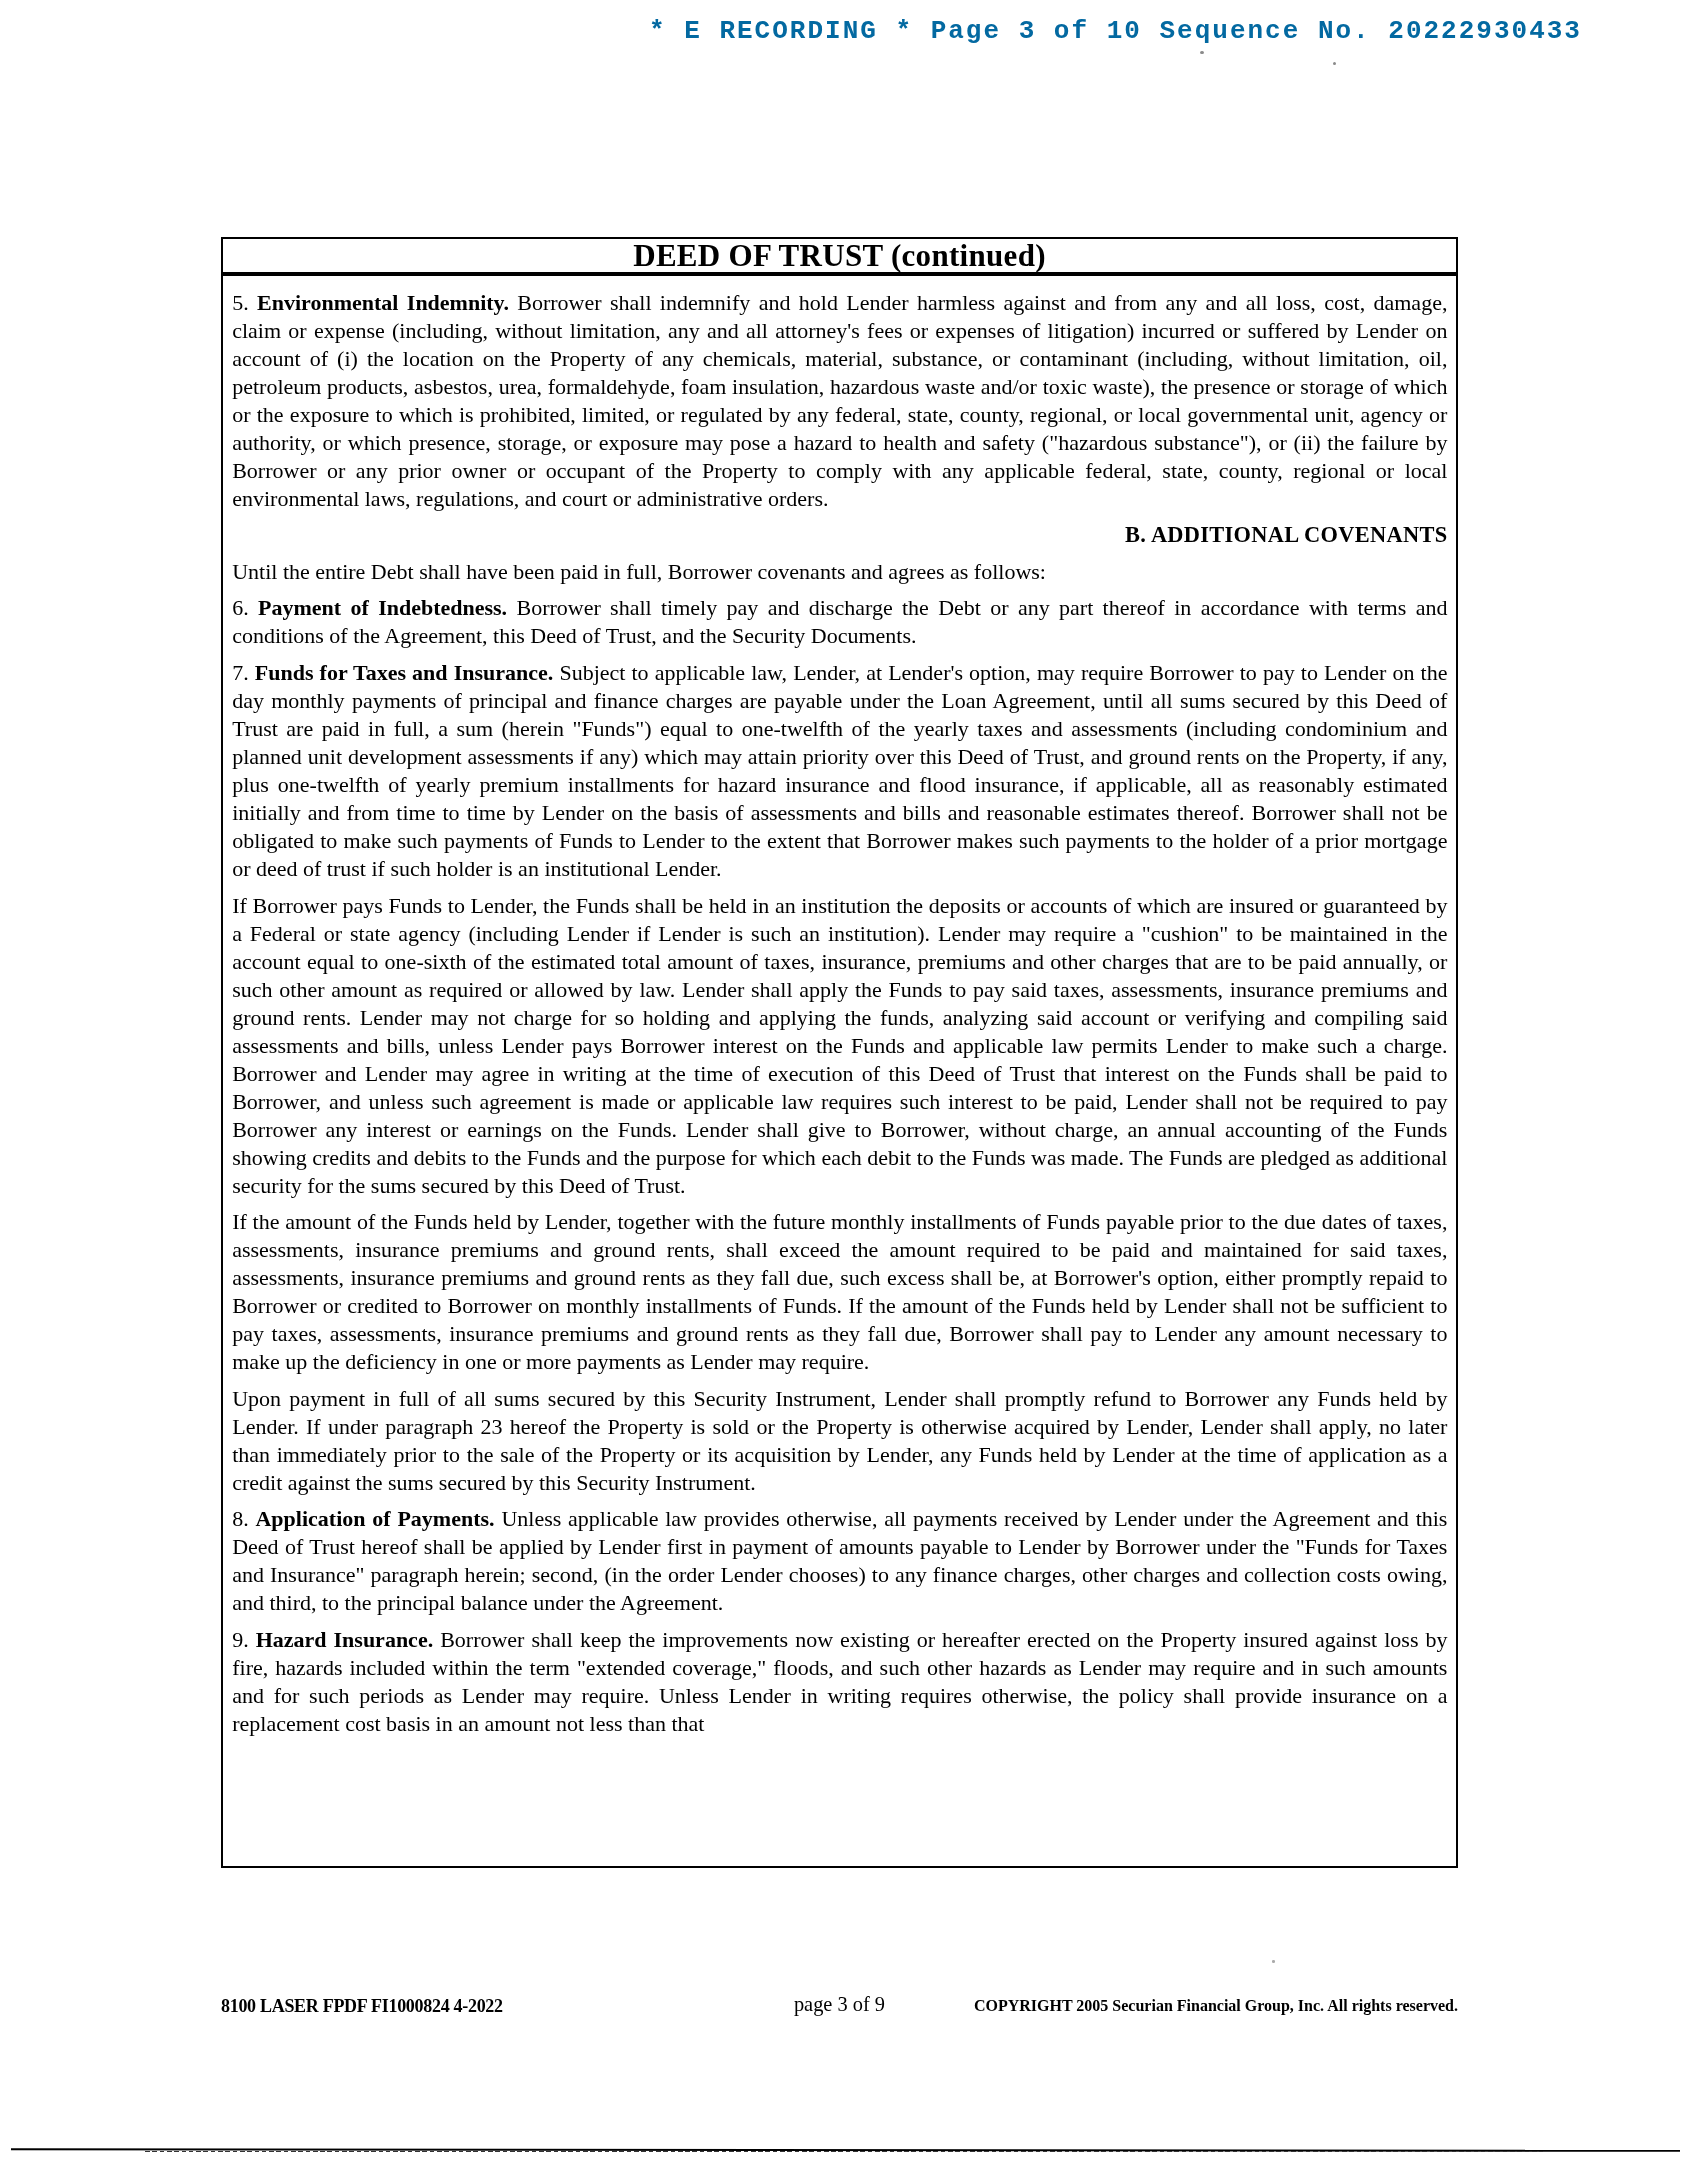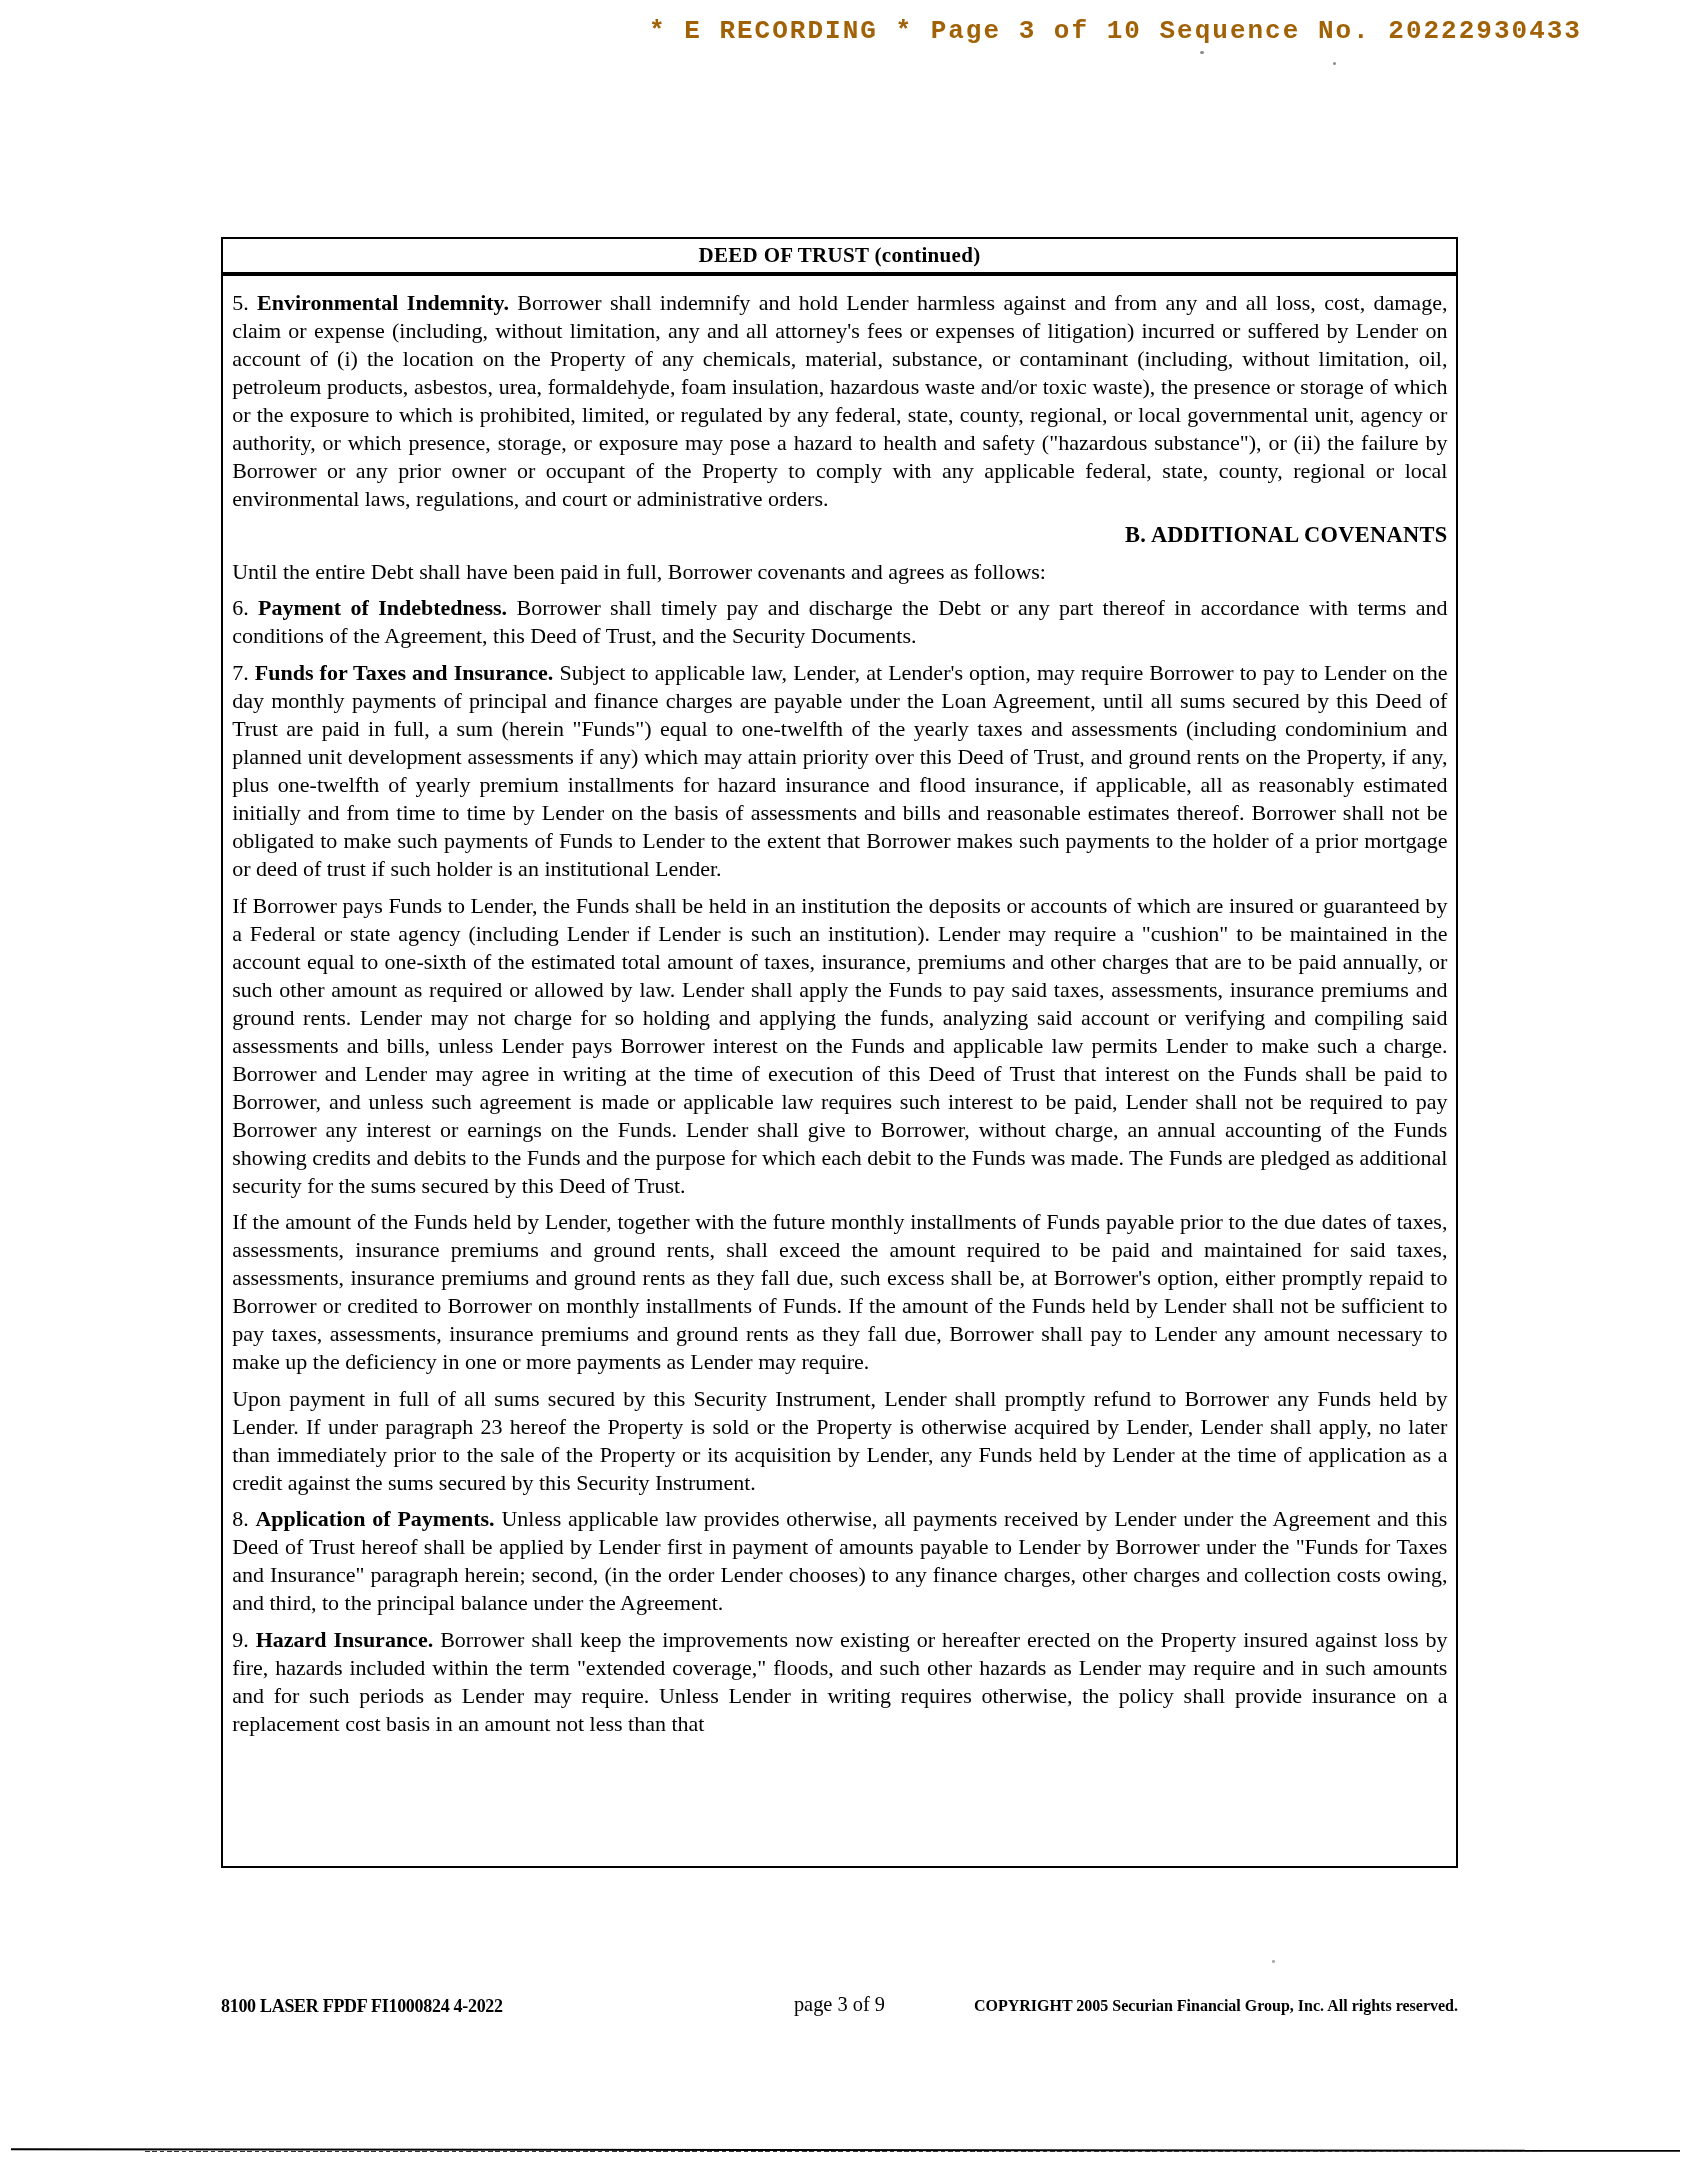--- a/index.html
+++ b/index.html
@@ -20,21 +20,21 @@
   
   .rec-header {
     position: absolute;
     left: 649px;
     top: 16px;
     font-family: "Liberation Mono", "DejaVu Sans Mono", monospace;
     font-size: 26px;
     font-weight: 700;
     letter-spacing: 2px;
     white-space: nowrap;
-    color: #a16207;
+    color: #0369a1;
   }
 
   
   .speck {
     position: absolute;
     background: #8a8a8a;
     border-radius: 50%;
   }
   .speck.s1 { left: 1200px; top: 51px;  width: 4px; height: 3.3px; }
   .speck.s2 { left: 1333px; top: 62px;  width: 3.3px; height: 3.3px; }
@@ -56,21 +56,21 @@
   .doc-title-row {
     height: 33px;
     border-bottom: 4px solid #000;
     display: flex;
     align-items: center;
     justify-content: center;
   }
   .doc-title {
     font-family: "Liberation Serif", "DejaVu Serif", serif;
     font-weight: 700;
-    font-size: 21px;
+    font-size: 31px;
     letter-spacing: 0.3px;
   }
   .doc-body {
     padding: 4px 8.6px 0 9.2px;
     font-family: "Liberation Serif", "DejaVu Serif", serif;
     font-size: 22px;
     line-height: 28px;
     text-align: justify;
   }
   .doc-body p {

